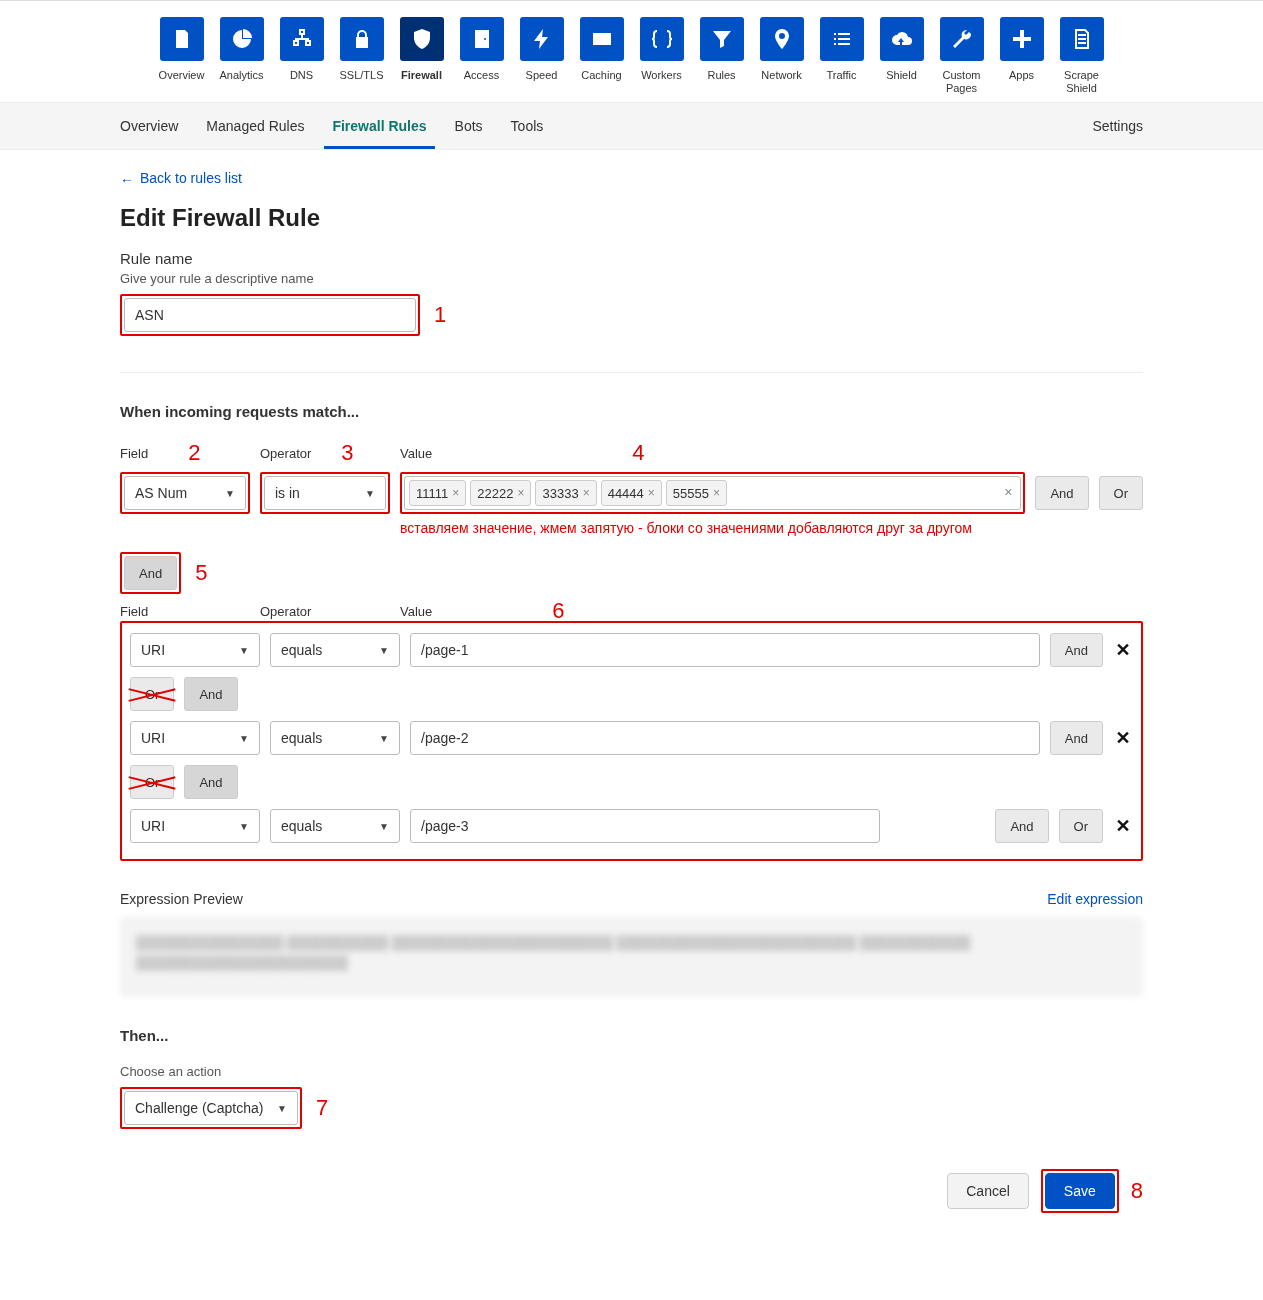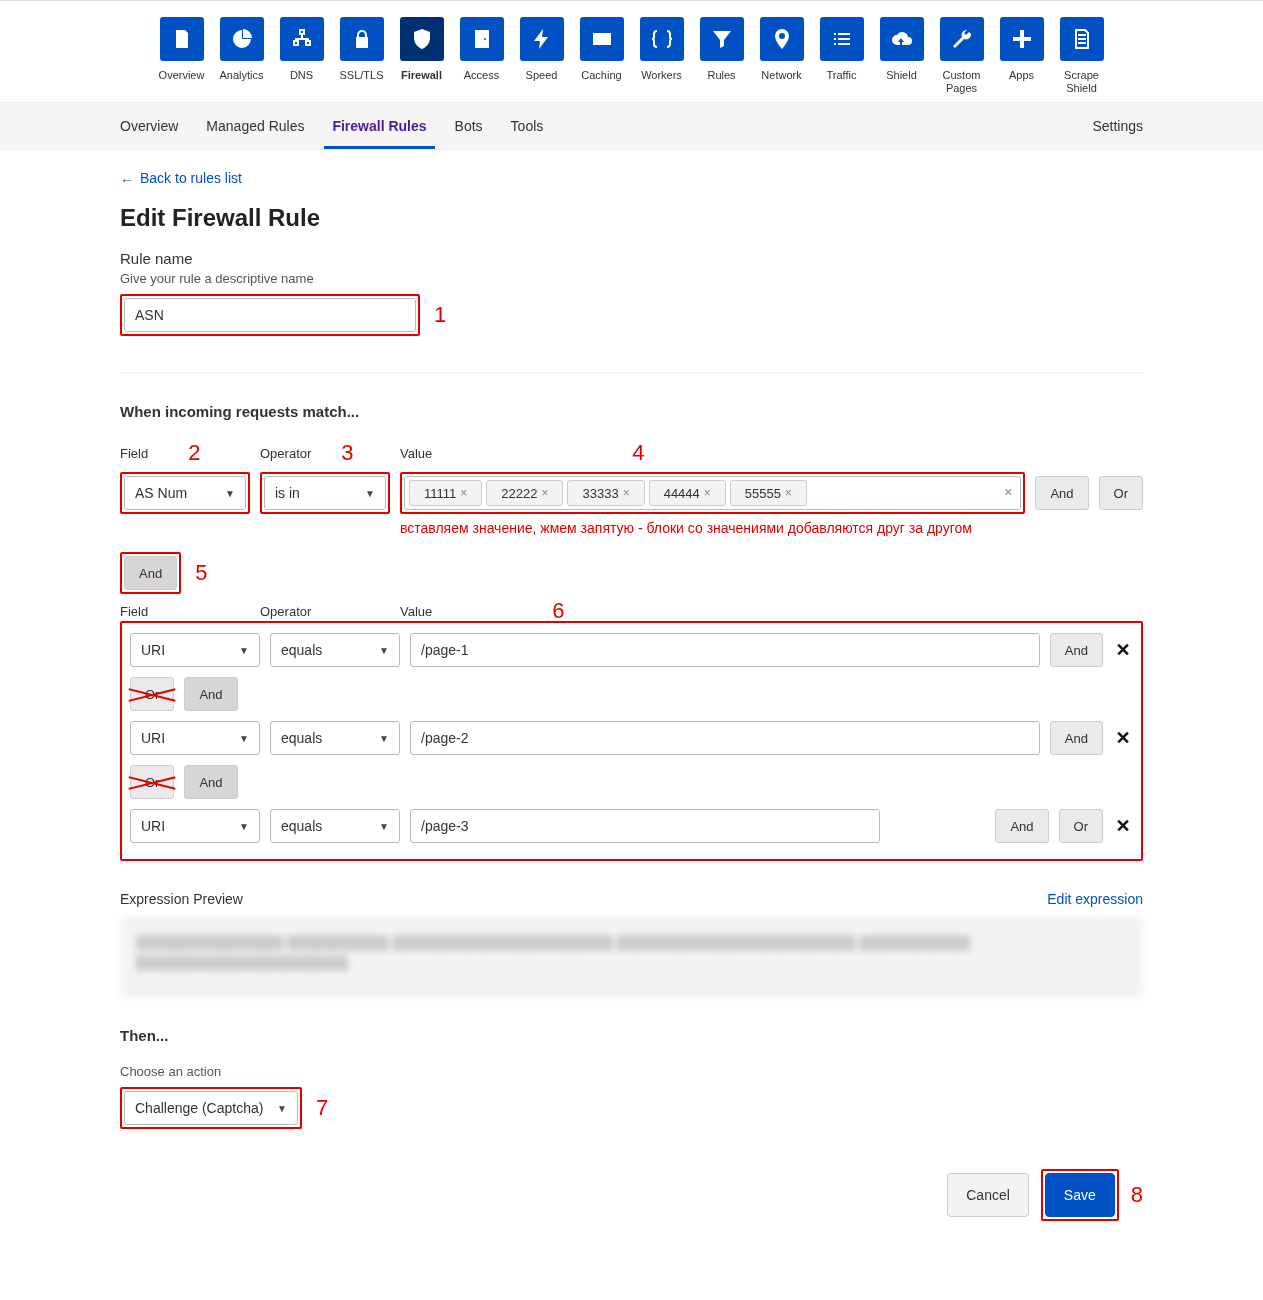--- a/index.html
+++ b/index.html
@@ -10,21 +10,21 @@
   .icon-nav { display: flex; gap: 12px; justify-content: center; padding: 16px 0 8px; }
   .icon-nav-item { display: flex; flex-direction: column; align-items: center; width: 48px; cursor: pointer; }
   .icon-nav-item .sq { width: 44px; height: 44px; background: #0051c3; border-radius: 3px; display: flex; align-items: center; justify-content: center; }
   .icon-nav-item.active .sq { background: #003074; }
   .icon-nav-item .lbl { font-size: 11px; text-align: center; margin-top: 8px; color: #333; line-height: 1.15; min-height: 24px; }
   .icon-nav-item.active .lbl { font-weight: 600; }
 
   .tab-bar { background: #f5f5f5; border-top: 1px solid #eee; border-bottom: 1px solid #eee; display: flex; align-items: center; padding: 0 120px; height: 48px; position: relative; }
   .tab-bar .tabs { display: flex; gap: 28px; }
   .tab-bar .tab { font-size: 14px; color: #333; padding: 14px 0; cursor: pointer; }
-  .tab-bar .tab.active { color: #4c1d95; font-weight: 600; position: relative; }
+  .tab-bar .tab.active { color: #0f766e; font-weight: 600; position: relative; }
   .tab-bar .tab.active::after { content: ""; position: absolute; left: -8px; right: -8px; bottom: -1px; height: 3px; background: #0051c3; }
   .tab-bar .settings { margin-left: auto; font-size: 14px; color: #333; cursor: pointer; }
 
   .page { padding: 20px 120px 60px; }
   .back-link { color: #0051c3; font-size: 14px; cursor: pointer; display: inline-flex; align-items: center; gap: 6px; }
   h1 { font-size: 24px; font-weight: 600; margin-top: 18px; margin-bottom: 18px; color: #222; }
   .form-label { font-size: 15px; color: #333; margin-bottom: 4px; }
   .form-help  { font-size: 13px; color: #555; margin-bottom: 8px; }
 
   .text-input, .select-input { border: 1px solid #bbb; border-radius: 3px; height: 34px; padding: 0 10px; font-size: 14px; background: #fff; display: flex; align-items: center; justify-content: space-between; }
@@ -37,28 +37,28 @@
 
   .section-divider { border: none; border-top: 1px solid #eee; margin: 36px 0 30px; }
   .section-title { font-weight: 600; font-size: 15px; margin-bottom: 20px; }
   .cond-row { display: grid; grid-template-columns: 130px 130px 1fr auto; gap: 10px; align-items: center; margin-bottom: 6px; }
   .cond-row-3btn { grid-template-columns: 130px 130px 1fr auto auto auto; }
   .small-btn { height: 32px; padding: 16px 14px; border: 1px solid #ccc; border-radius: 3px; font-size: 13px; background: #eaeaea; cursor: pointer; display: inline-flex; align-items: center; }
   .small-btn.active { background: #d6d6d6; }
   .close-x { width: 20px; font-size: 18px; color: #111; cursor: pointer; text-align: center; font-weight: bold; }
 
   .multi-value { border: 1px solid #bbb; border-radius: 3px; min-height: 34px; padding: 3px 26px 3px 4px; display: flex; flex-wrap: wrap; gap: 4px; position: relative; background: #fff; }
-  .multi-value .chip { border: 1px solid #ccc; background: #f3f3f3; border-radius: 3px; padding: 2px 14px; font-size: 13px; display: inline-flex; align-items: center; gap: 4px; }
+  .multi-value .chip { border: 1px solid #ccc; background: #f3f3f3; border-radius: 3px; padding: 2px 6px; font-size: 13px; display: inline-flex; align-items: center; gap: 4px; }
   .multi-value .chip-x { color: #888; cursor: pointer; font-size: 12px; }
   .multi-value .vx { position: absolute; right: 8px; top: 7px; color: #888; font-size: 14px; cursor: pointer; }
 
   .logic-group { display: flex; gap: 10px; align-items: center; margin: 10px 0; }
 
   .foot-btns { display: flex; justify-content: flex-end; gap: 12px; align-items: center; margin-top: 40px; }
-  .btn { height: 44px; padding: 0 18px; border-radius: 4px; font-size: 14px; cursor: pointer; display: inline-flex; align-items: center; border: 1px solid #ccc; background: #f3f3f3; color: #333; }
+  .btn { height: 36px; padding: 0 18px; border-radius: 4px; font-size: 14px; cursor: pointer; display: inline-flex; align-items: center; border: 1px solid #ccc; background: #f3f3f3; color: #333; }
   .btn.primary { background: #0051c3; border-color: #0051c3; color: #fff; }
 
   .preview-box { background: #f3f3f3; border-radius: 4px; height: 80px; margin-top: 10px; filter: blur(3px); padding: 16px; color: #ccc; font-size: 13px; line-height: 1.5; }
   .edit-expr { color: #0051c3; font-size: 14px; cursor: pointer; float: right; }
 
   .strike-wrap { position: relative; display: inline-block; }
   .strike-wrap::before, .strike-wrap::after { content: ""; position: absolute; left: -2px; right: -2px; top: 50%; height: 2px; background: #e10000; }
   .strike-wrap::before { transform: rotate(14deg); }
   .strike-wrap::after  { transform: rotate(-14deg); }
 </style>

